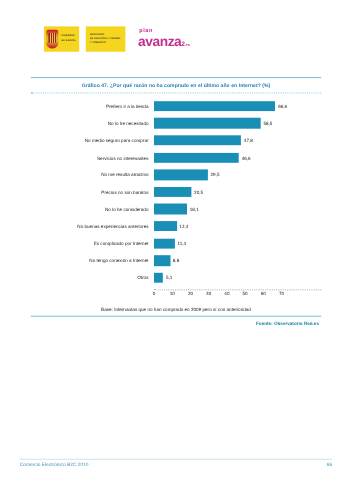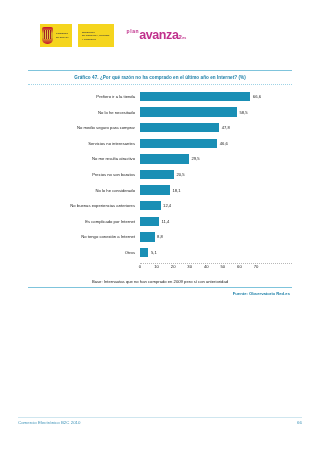--- a/index.html
+++ b/index.html
@@ -65,21 +65,21 @@
   .min-block {
     display: flex;
     align-items: center;
     background: #f5d51e;
     height: 23px;
     padding: 0 4px;
   }
   .min-block .gov-text span { font-size: 2.1px; }
   .avanza {
     display: flex;
-    flex-direction: row;
+    flex-direction: column;
     margin-left: 6px;
     line-height: 1;
   }
   .avanza .plan {
     font-size: 5px;
     color: #c0308c;
     letter-spacing: .6px;
     font-weight: bold;
     margin-left: 1px;
     margin-bottom: 1px;

